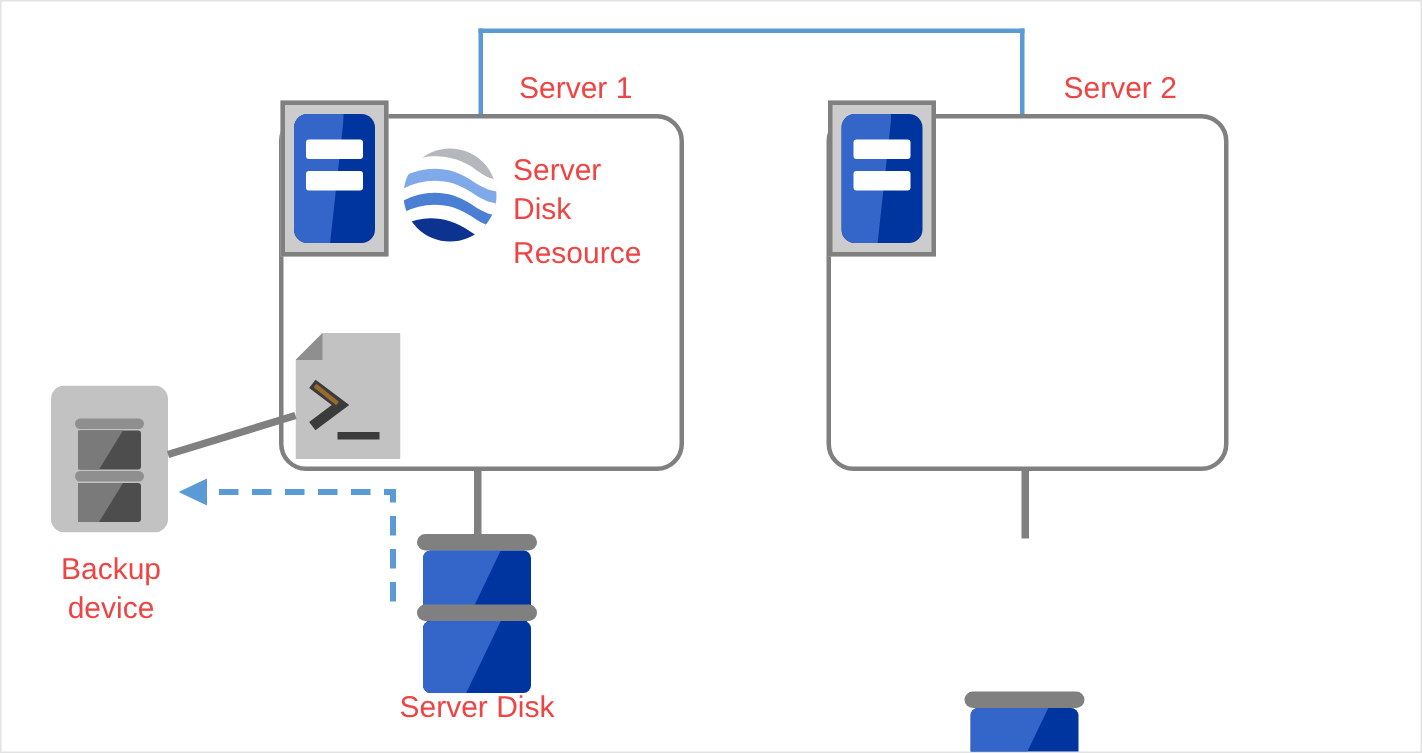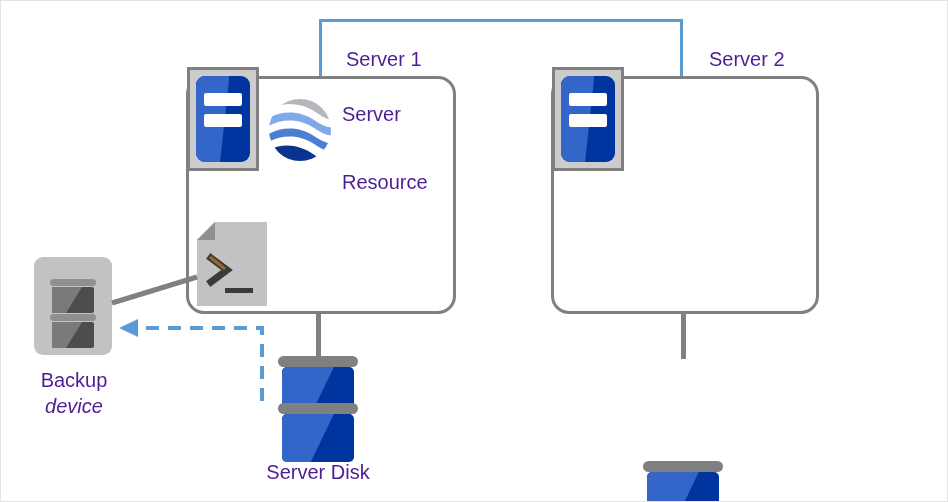--- a/index.html
+++ b/index.html
@@ -16,21 +16,21 @@
     height: 502px;
     background: #ffffff;
     border: 1px solid #e2e2e2;
     box-sizing: border-box;
     overflow: hidden;
   }
   .abs { position: absolute; }
 
   
   .label {
-    color: #4c1d95;
+    color: #ef4444;
     font-size: 20px;
     line-height: 26px;
     white-space: pre;
   }
   .label-center { text-align: center; }
   .label-left { text-align: left; }
 
   
   .server-box {
     border: 3px solid #808080;
@@ -161,21 +161,22 @@
         <path d="M-6 34 C 10 21, 30 22, 46 33 C 56 40, 64 41, 72 39 L72 30 C 64 32, 57 30, 47 23 C 31 12, 10 13, -6 26 Z" fill="#7fa9e8"></path>
         <path d="M-6 42 C 10 29, 30 30, 46 41 C 56 48, 64 49, 72 47 L72 38 C 64 40, 57 38, 47 31 C 31 20, 10 21, -6 34 Z" fill="#ffffff"></path>
         <path d="M-6 50 C 10 37, 30 38, 46 49 C 56 56, 64 57, 72 55 L72 46 C 64 48, 57 46, 47 39 C 31 28, 10 29, -6 42 Z" fill="#4a7fd4"></path>
         <path d="M-6 58 C 10 45, 30 46, 46 57 C 56 64, 64 65, 72 63 L72 54 C 64 56, 57 54, 47 47 C 31 36, 10 37, -6 50 Z" fill="#ffffff"></path>
         <path d="M-6 74 L-6 58 C 10 45, 30 46, 46 57 C 56 64, 64 65, 72 63 L72 74 Z" fill="#0b338f"></path>
       </g>
     </svg>
   </div>
 
   <div class="abs label label-left" style="left:341px; top:100px; width:120px;">Server</div>
-  <div class="abs label label-left" style="left:341px; top:168px; width:120px;">Resource</div>
+  <div class="abs label label-left" style="left:341px; top:126px; width:120px;">Disk</div>
+  <div class="abs label label-left" style="left:341px; top:155px; width:120px;">Resource</div>
 
   <div class="abs" style="left:196px; top:221px; width:70px; height:84px;">
     <svg class="script-icon" viewBox="0 0 70 84" width="70" height="84" aria-hidden="true">
       <path d="M18 0 L70 0 L70 84 L0 84 L0 18 Z" fill="#c2c2c2"></path>
       <path d="M18 0 L18 18 L0 18 Z" fill="#8f8f8f"></path>
       <path d="M14 36 L30 48 L14 60" fill="none" stroke="#3b3b3b" stroke-width="7" stroke-linecap="square" stroke-linejoin="miter"></path>
       <path d="M13 35 L28 47" fill="none" stroke="#9a6a28" stroke-width="3" stroke-linecap="butt"></path>
       <rect x="28" y="66" width="28" height="5" fill="#3b3b3b"></rect>
     </svg>
   </div>
@@ -200,21 +201,21 @@
       </g>
       <rect x="16" y="57" width="46" height="7" rx="3.5" fill="#8f8f8f"></rect>
       <g>
         <rect x="18" y="65" width="42" height="26" rx="2" fill="#4d4d4d"></rect>
         <path d="M18 65 L48 65 L32 91 L18 91 Z" fill="#7a7a7a"></path>
       </g>
     </svg>
   </div>
 
   <div class="abs label label-center" style="left:2px; top:366px; width:142px;">Backup</div>
-  <div class="abs label label-center" style="left:2px; top:392px; width:142px;font-style:italic;">device</div>
+  <div class="abs label label-center" style="left:2px; top:392px; width:142px;">device</div>
 
   <div class="abs wire-v" style="left:315px; top:313px; width:5px; height:45px;"></div>
 
   <div class="abs wire-v" style="left:680px; top:313px; width:5px; height:45px;"></div>
 
   <div class="abs disk-stack" style="left:277px; top:355px; width:80px; height:105px;">
     <div class="disk-cap" style="top:0;"></div>
     <div class="disk-body" style="top:11px;"></div>
     <div class="disk-cap" style="top:47px;"></div>
     <div class="disk-body" style="top:58px;"></div>

